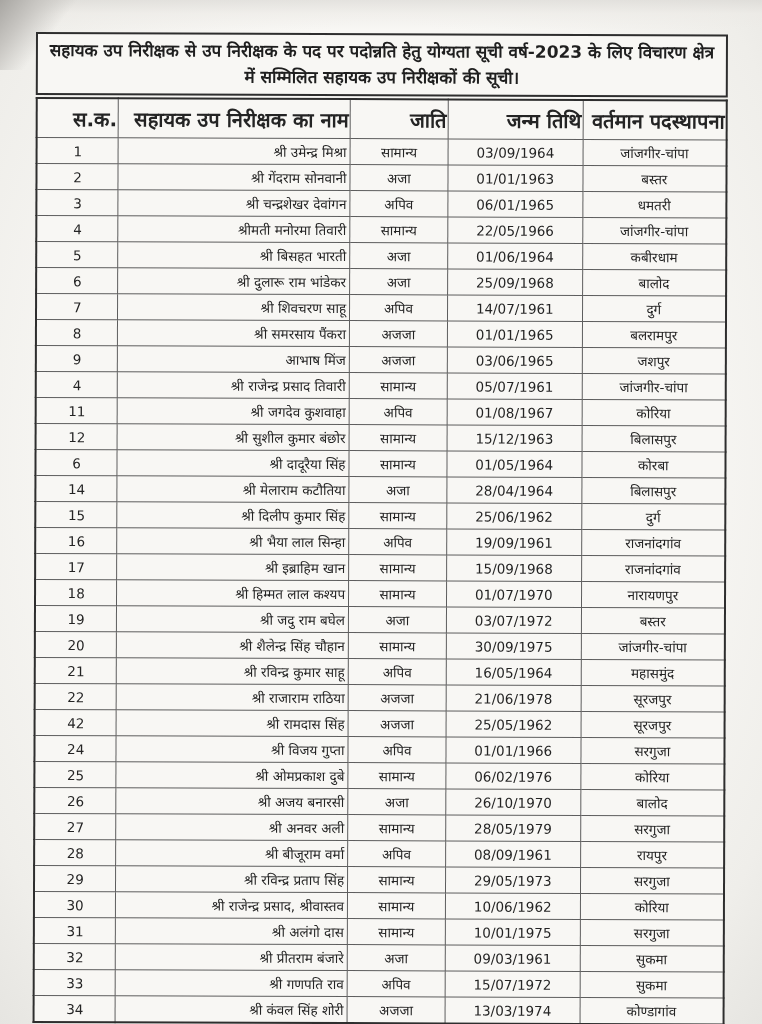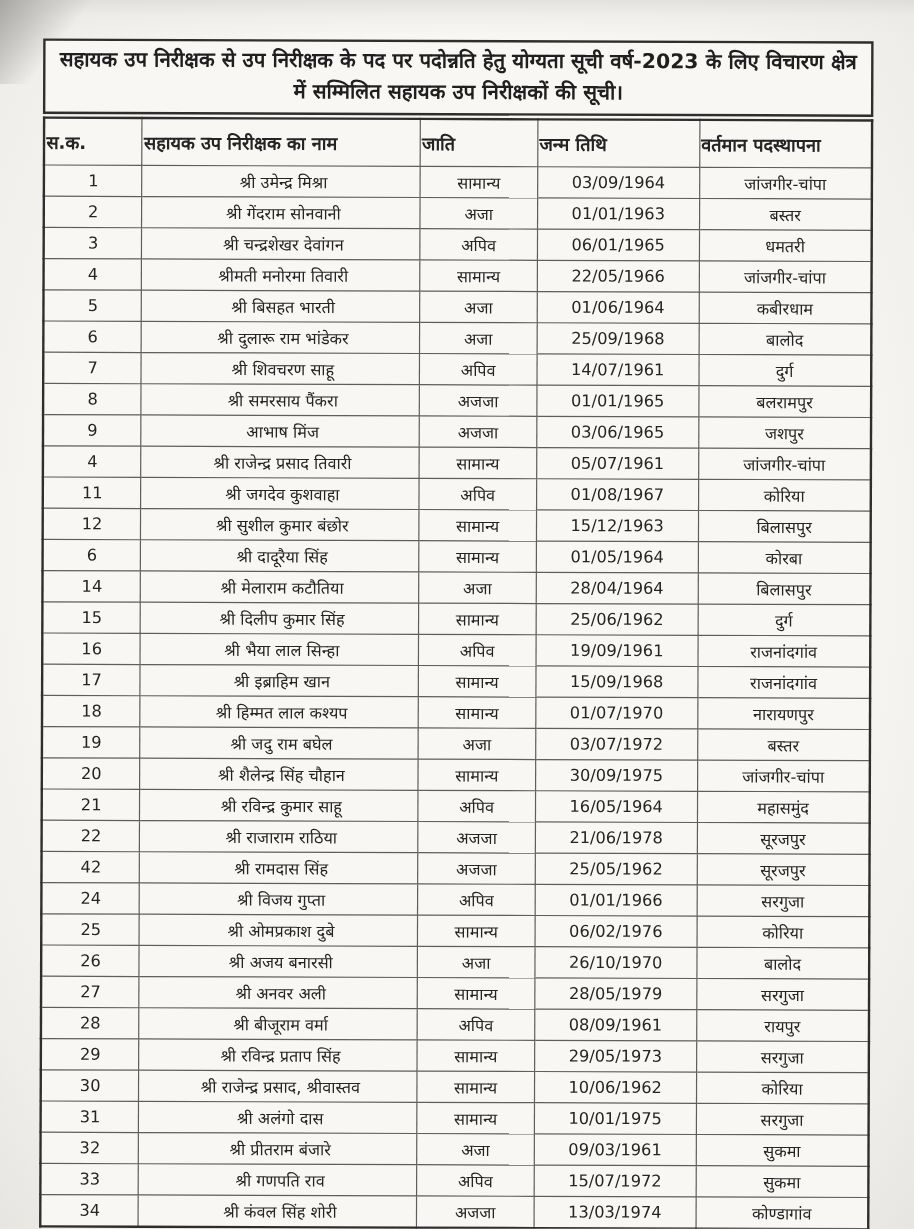--- a/index.html
+++ b/index.html
@@ -49,35 +49,35 @@
     border:2px solid #2e2e2e;
     background:#f8f7f4;
   }
   th,td{
     border:1px solid #5e5e5e;
     overflow:hidden;
     white-space:nowrap;
     color:#242424;
   }
   th{
-    font-size:15px;
+    font-size:20px;
     font-weight:bold;
     height:36px;
-    text-align:left;
+    text-align:right;
     vertical-align:middle;
     border-bottom-width:1.5px;
   }
   td{
     font-size:13.5px;
     height:25px;
     vertical-align:middle;
     text-align:center;
     padding:0 3px;
   }
-  td.col1{text-align:center;padding-left:7px;}
+  td.col1{text-align:right;padding-left:7px;}
   col.c0{width:11.87%;}
   col.c1{width:33.57%;}
   col.c2{width:14.18%;}
   col.c3{width:19.54%;}
   col.c4{width:20.84%;}
 </style>
 </head>
 <body>
 
 <div class="paper"></div>

